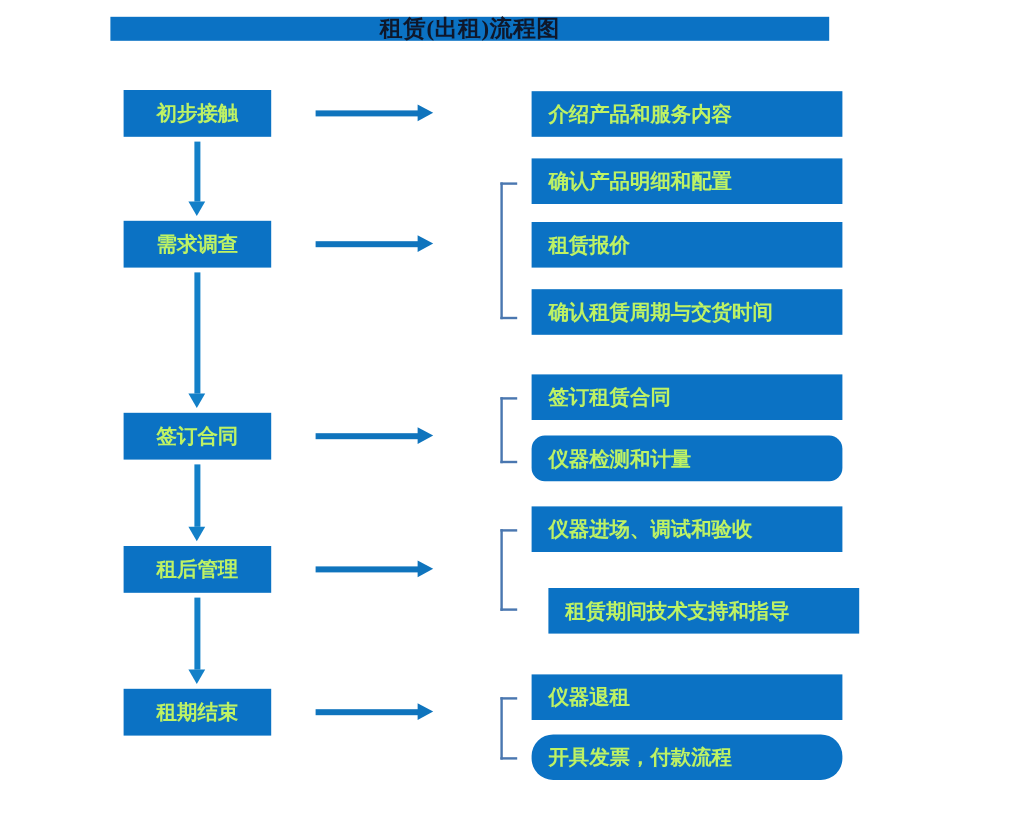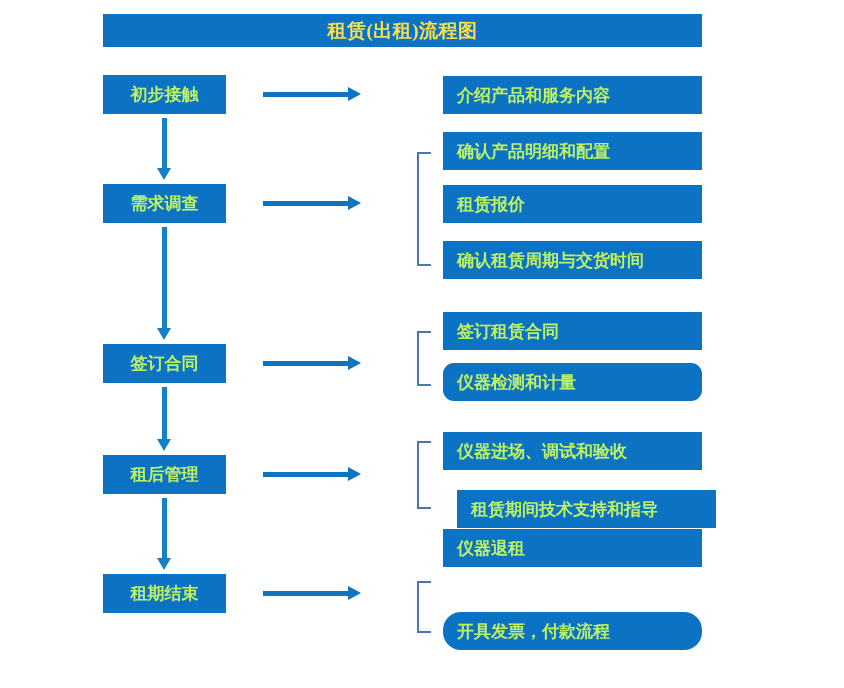--- a/index.html
+++ b/index.html
@@ -16,26 +16,26 @@
   #canvas {
     position: relative;
     width: 844px;
     height: 688px;
     background: #ffffff;
   }
 
   
   .title-bar {
     position: absolute;
-    left: 103px;
+    left: 92px;
     top: 14px;
     width: 599px;
-    height: 33px;
+    height: 20px;
     background: #0B72C4;
-    color: #fde047;
+    color: #0f172a;
     display: flex;
     align-items: center;
     justify-content: center;
     font-size: 19px;
     font-weight: bold;
     letter-spacing: 0.5px;
   }
 
   
   .node {
@@ -201,26 +201,26 @@
   </div>
   <div class="node detail" style="top:241px;">
     <span>确认租赁周期与交货时间</span>
   </div>
   <div class="node detail" style="top:312px;">
     <span>签订租赁合同</span>
   </div>
   <div class="node detail" style="top:363px;border-radius:11px;">
     <span>仪器检测和计量</span>
   </div>
-  <div class="node detail" style="top:432px;">
+  <div class="node detail" style="top:422px;">
     <span>仪器进场、调试和验收</span>
   </div>
   <div class="node detail" style="top:490px;margin-left:14px;">
     <span>租赁期间技术支持和指导</span>
   </div>
-  <div class="node detail" style="top:529px;">
+  <div class="node detail" style="top:562px;">
     <span>仪器退租</span>
   </div>
   <div class="node detail" style="top:612px;border-radius:18px;">
     <span>开具发票，付款流程</span>
   </div>
 
 </div>
 
 </body></html>

